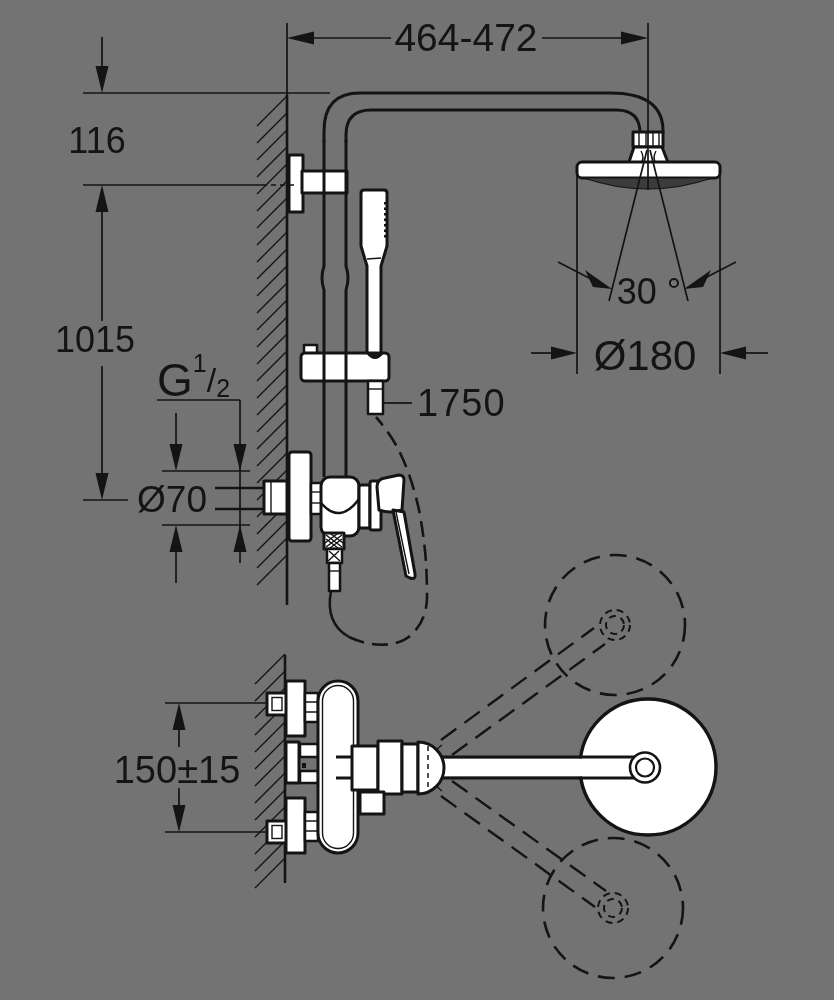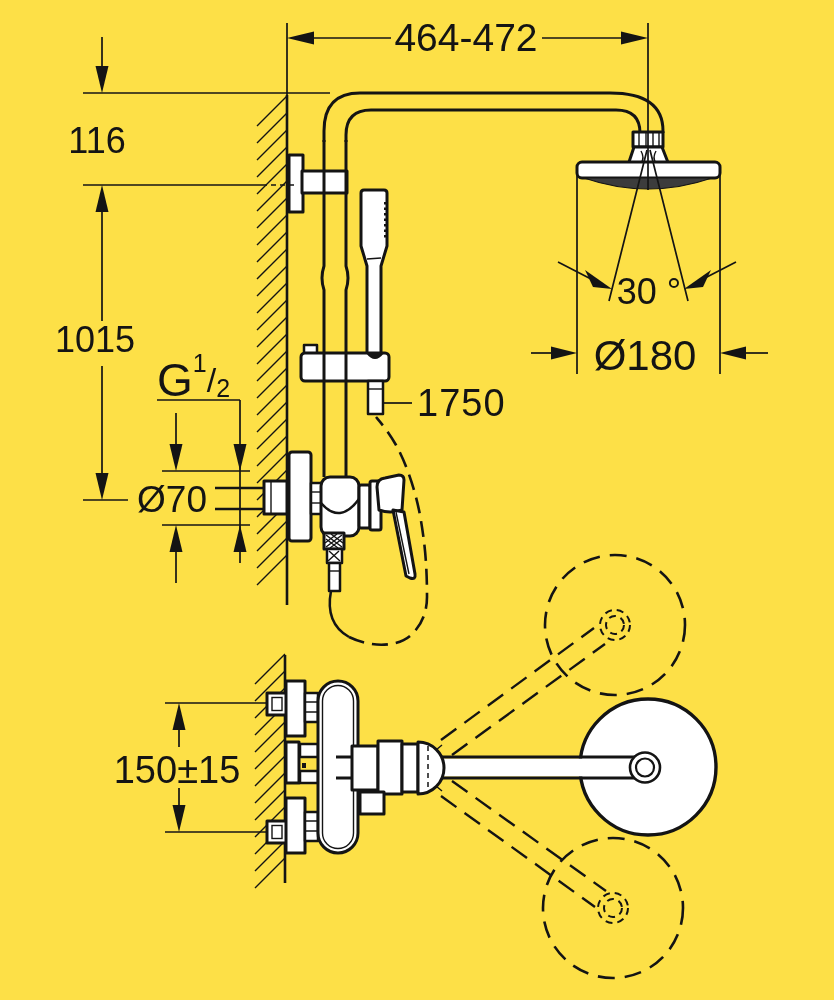--- a/index.html
+++ b/index.html
@@ -1,16 +1,16 @@
 <!DOCTYPE html>
 <html><head>
 <meta charset="utf-8">
 <style>
   html,body{margin:0;padding:0;background:#fff;}
-  #stage{position:relative;width:834px;height:1000px;background:#fde047;overflow:hidden;}
+  #stage{position:relative;width:834px;height:1000px;background:#737373;overflow:hidden;}
   svg{position:absolute;left:0;top:0;}
   .part{fill:#fff;stroke:#141414;stroke-width:3;stroke-linejoin:round;}
   .part2{fill:#fff;stroke:#141414;stroke-width:2.5;stroke-linejoin:round;}
   .edge{fill:none;stroke:#141414;stroke-width:3;stroke-linejoin:round;}
   .edge2{fill:none;stroke:#141414;stroke-width:2.5;}
   .thin{fill:none;stroke:#141414;stroke-width:1.7;}
   .fine{fill:none;stroke:#141414;stroke-width:1.4;}
   .ah{fill:#141414;stroke:none;}
   .dimtxt{font-family:"Liberation Sans","DejaVu Sans",sans-serif;fill:#141414;}
   .dashcurve{fill:none;stroke:#141414;stroke-width:2.6;stroke-dasharray:16 8;}

